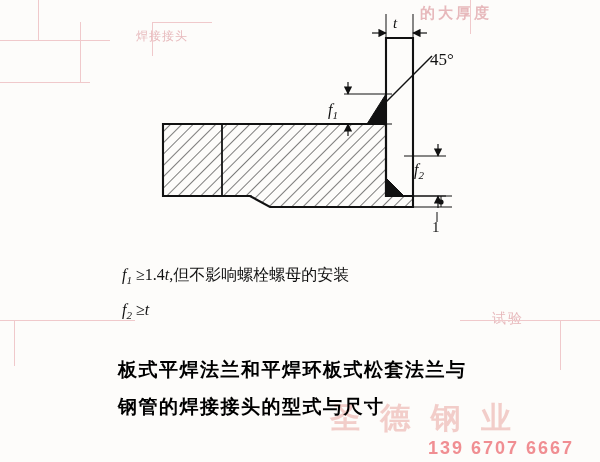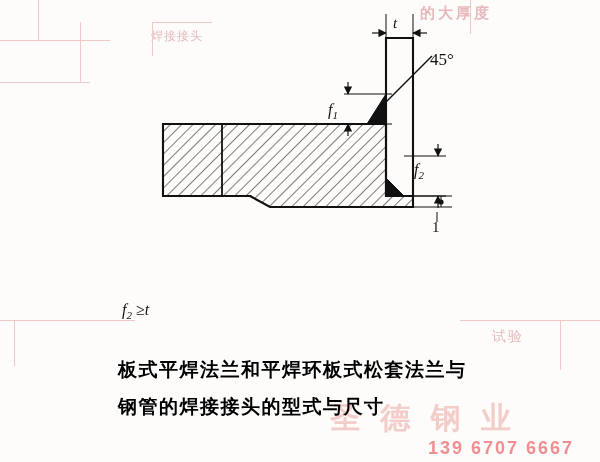--- a/index.html
+++ b/index.html
@@ -96,22 +96,22 @@
     font-size: 19px;
     letter-spacing: 1.5px;
   }
 </style>
 </head>
 <body>
 
 <div id="page">
 
   <div class="ghost" style="left:420px; top:4px; font-size:15px; font-weight:bold; letter-spacing:3px;">的大厚度</div>
-  <div class="ghost" style="left:492px; top:328px; font-size:14px; letter-spacing:2px;">试验</div>
-  <div class="ghost" style="left:151px; top:28px; font-size:12px; letter-spacing:1px;text-align:right;">焊接接头</div>
+  <div class="ghost" style="left:492px; top:310px; font-size:14px; letter-spacing:2px;">试验</div>
+  <div class="ghost" style="left:136px; top:28px; font-size:12px; letter-spacing:1px;text-align:right;">焊接接头</div>
 
   <div class="ghost-line" style="left:0px;   top:40px;  width:110px; height:1px;"></div>
   <div class="ghost-line" style="left:38px;  top:0px;   width:1px;  height:40px;"></div>
   <div class="ghost-line" style="left:80px;  top:22px;  width:1px;  height:60px;"></div>
   <div class="ghost-line" style="left:0px;   top:82px;  width:90px;  height:1px;"></div>
   <div class="ghost-line" style="left:0px;   top:320px; width:135px; height:1px;"></div>
   <div class="ghost-line" style="left:14px;  top:320px; width:1px;  height:46px;"></div>
   <div class="ghost-line" style="left:460px; top:320px; width:140px; height:1px;"></div>
   <div class="ghost-line" style="left:560px; top:320px; width:1px;  height:50px;"></div>
   <div class="ghost-line" style="left:470px; top:0px;   width:1px;  height:34px;"></div>
@@ -186,20 +186,23 @@
     <g>
       <line x1="413" y1="196" x2="452" y2="196" stroke="#111" stroke-width="1"></line>
       <line x1="413" y1="207" x2="452" y2="207" stroke="#111" stroke-width="1"></line>
       <line x1="441" y1="196" x2="441" y2="207" stroke="#111" stroke-width="1"></line>
       <circle cx="441" cy="202" r="2.6" fill="#111"></circle>
       <text x="432" y="232" font-family="Liberation Serif, serif" font-size="15" fill="#111">1</text>
       <line x1="437" y1="212" x2="437" y2="222" stroke="#111" stroke-width="1"></line>
     </g>
   </svg>
 
+  <div class="formula" style="left:122px; top:265px;">
+    <i>f</i><span class="sub">1</span> ≥1.4<i>t</i><span>,但不影响螺栓螺母的安装</span>
+  </div>
   <div class="formula" style="left:122px; top:301px;font-family:Liberation Serif, serif;">
     <i>f</i><span class="sub">2</span> ≥<i>t</i>
   </div>
 
   <div class="caption-row" id="caption-title2">钢管的焊接接头的型式与尺寸</div>
   <div class="caption-row" id="caption-title1">板式平焊法兰和平焊环板式松套法兰与</div>
 
 </div>
 
 </body></html>

